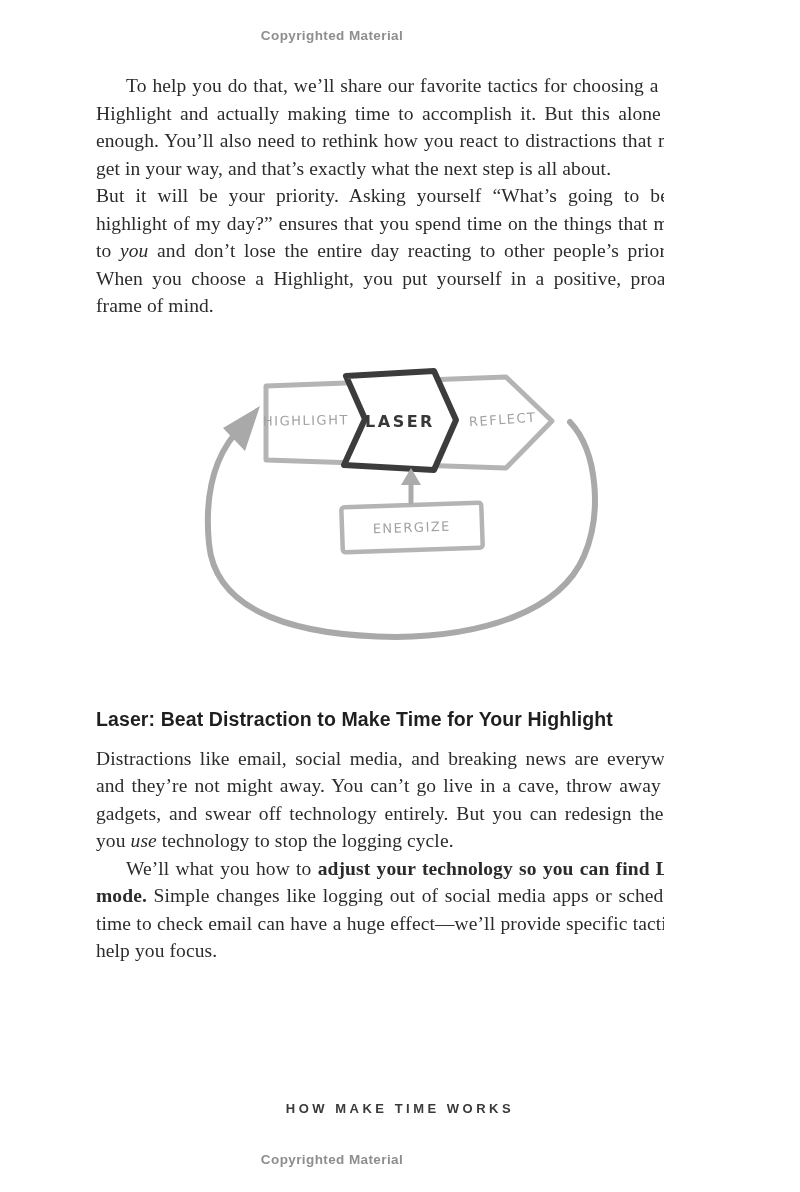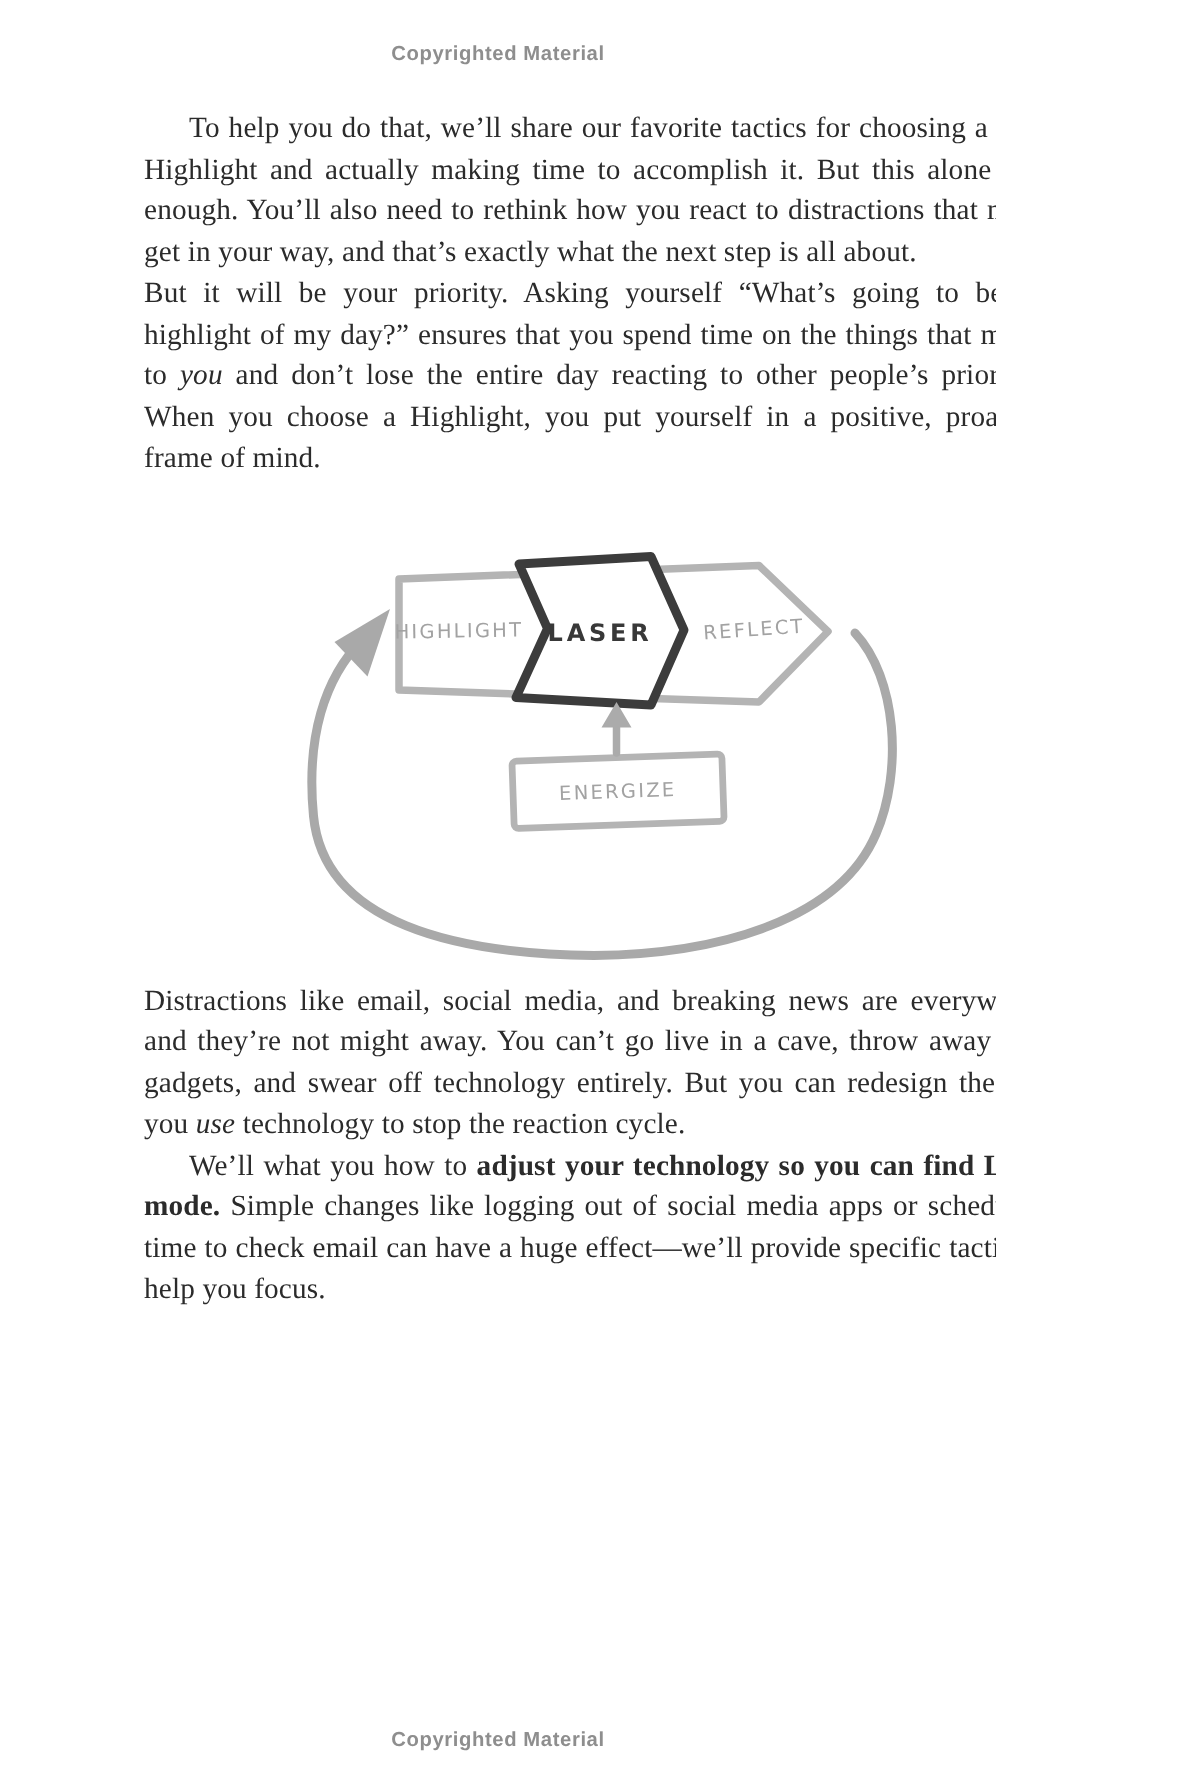--- a/index.html
+++ b/index.html
@@ -73,23 +73,28 @@
         <path d="M 211,138 L 211,117" fill="none" stroke="#ababab" stroke-width="5" stroke-linecap="round"></path>
         <path d="M 211,104 L 201,121 L 221,121 Z" fill="#ababab"></path>
 
         <text class="sketch-label" x="106" y="61" text-anchor="middle" transform="rotate(-1 106 61)">HIGHLIGHT</text>
         <text class="sketch-label dark" x="200" y="63" text-anchor="middle">LASER</text>
         <text class="sketch-label" x="303" y="60" text-anchor="middle" transform="rotate(-4 303 60)">REFLECT</text>
         <text class="sketch-label" x="212" y="168" text-anchor="middle" transform="rotate(-2 212 168)">ENERGIZE</text>
       </svg>
     </figure>
 
+    <h2 class="heading">Laser: Beat Distraction to Make Time for Your Highlight</h2>
 
-    <p class="para"><span>Distractions like email, social media, and breaking news are everywhere, and they’re not might away. You can’t go live in a cave, throw away your gadgets, and swear off technology entirely. But you can redesign the way you </span><span class="italic">use</span><span> technology to stop the reaction cycle.</span></p>
+    <p class="para"><span>Distractions like email, social media, and breaking news are everywhere, and they’re not might away. You can’t go live in a cave, throw away your gadgets, and swear off technology entirely. But you can redesign the way you </span><span class="italic">use</span><span> technology to stop the logging cycle.</span></p>
 
     <p class="para indent"><span>We’ll what you how to </span><span class="bold">adjust your technology so you can find Laser mode.</span><span> Simple changes like logging out of social media apps or scheduling time to check email can have a huge effect—we’ll provide specific tactics to help you focus.</span></p>
 
   </main>
 
+  <div class="footer">
+    <span class="running-head">HOW MAKE TIME WORKS</span>
+    <span class="page-number">21</span>
+  </div>
 
   <div class="copyright bottom">Copyrighted Material</div>
 
 </div>
 
 </body></html>

